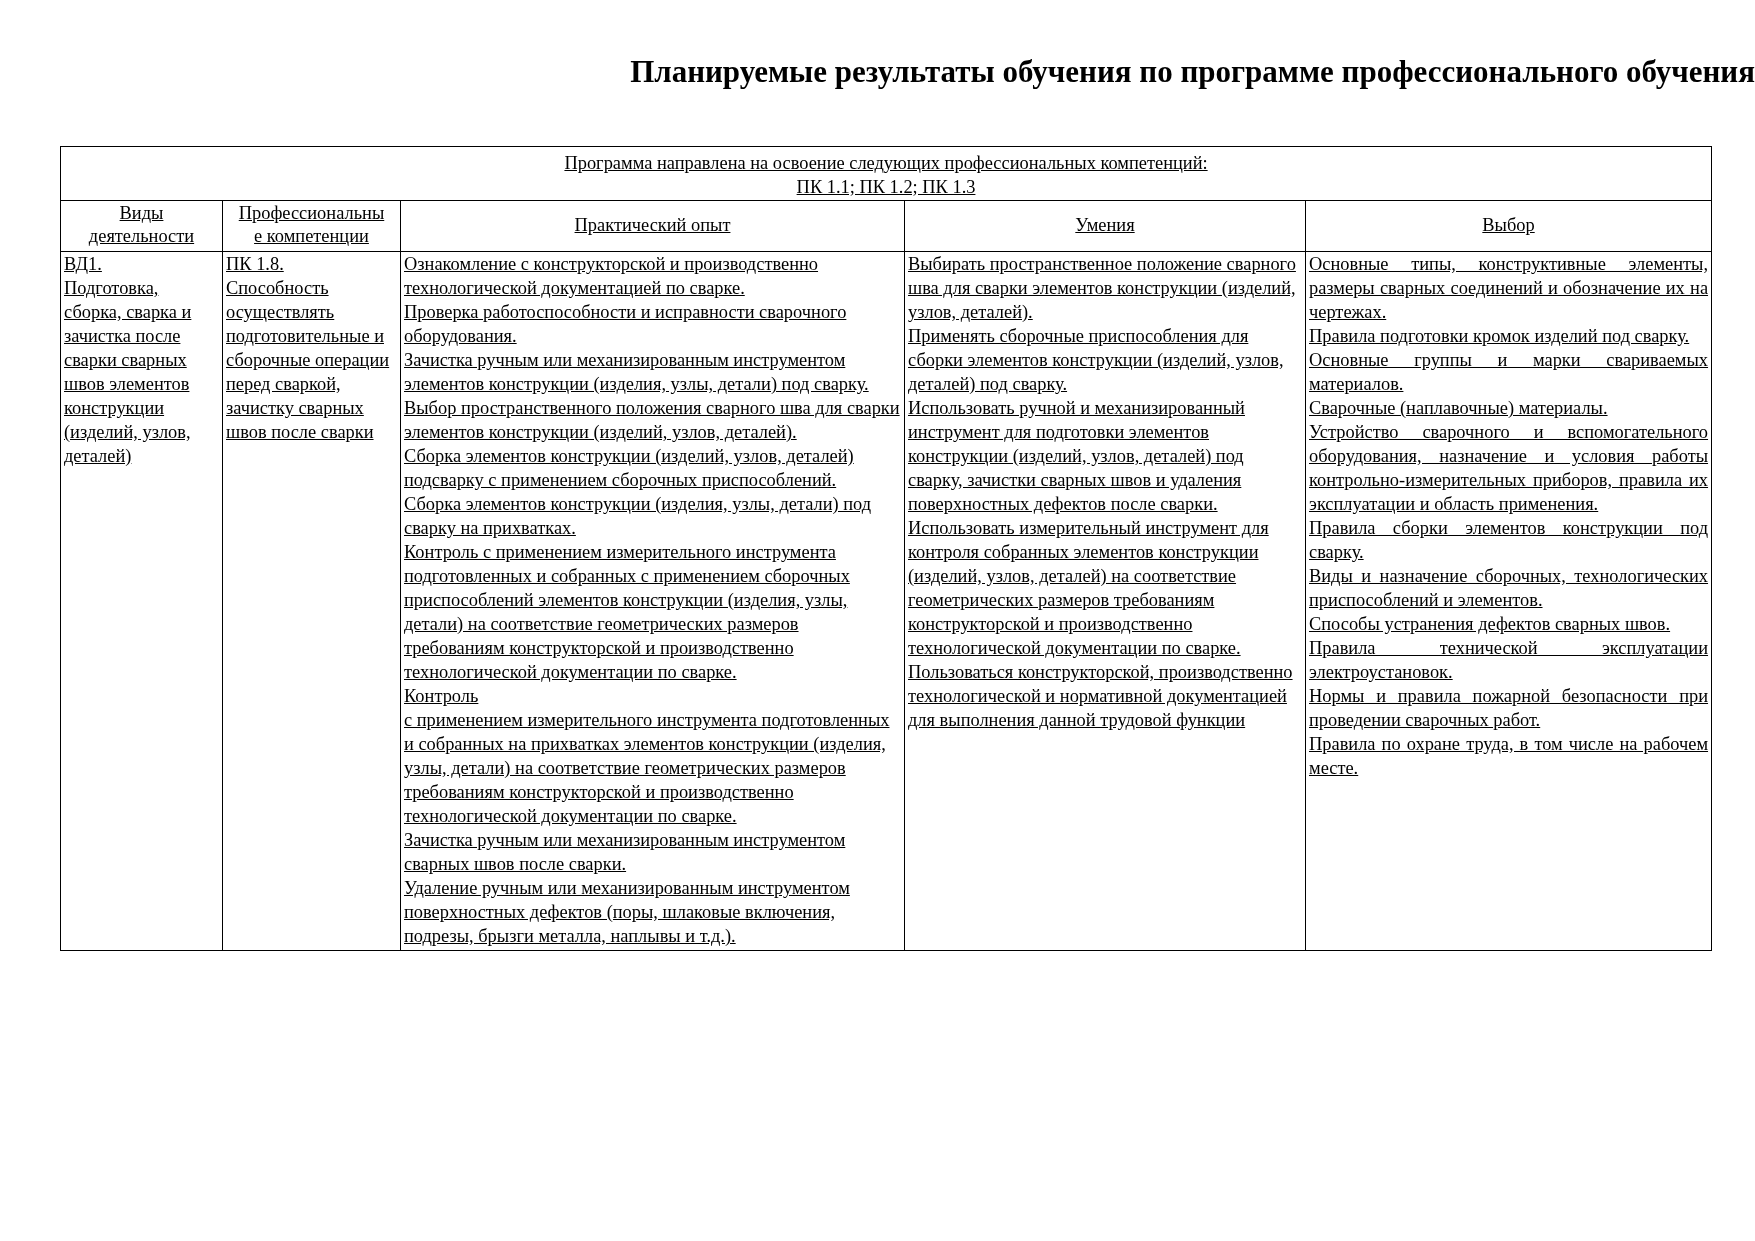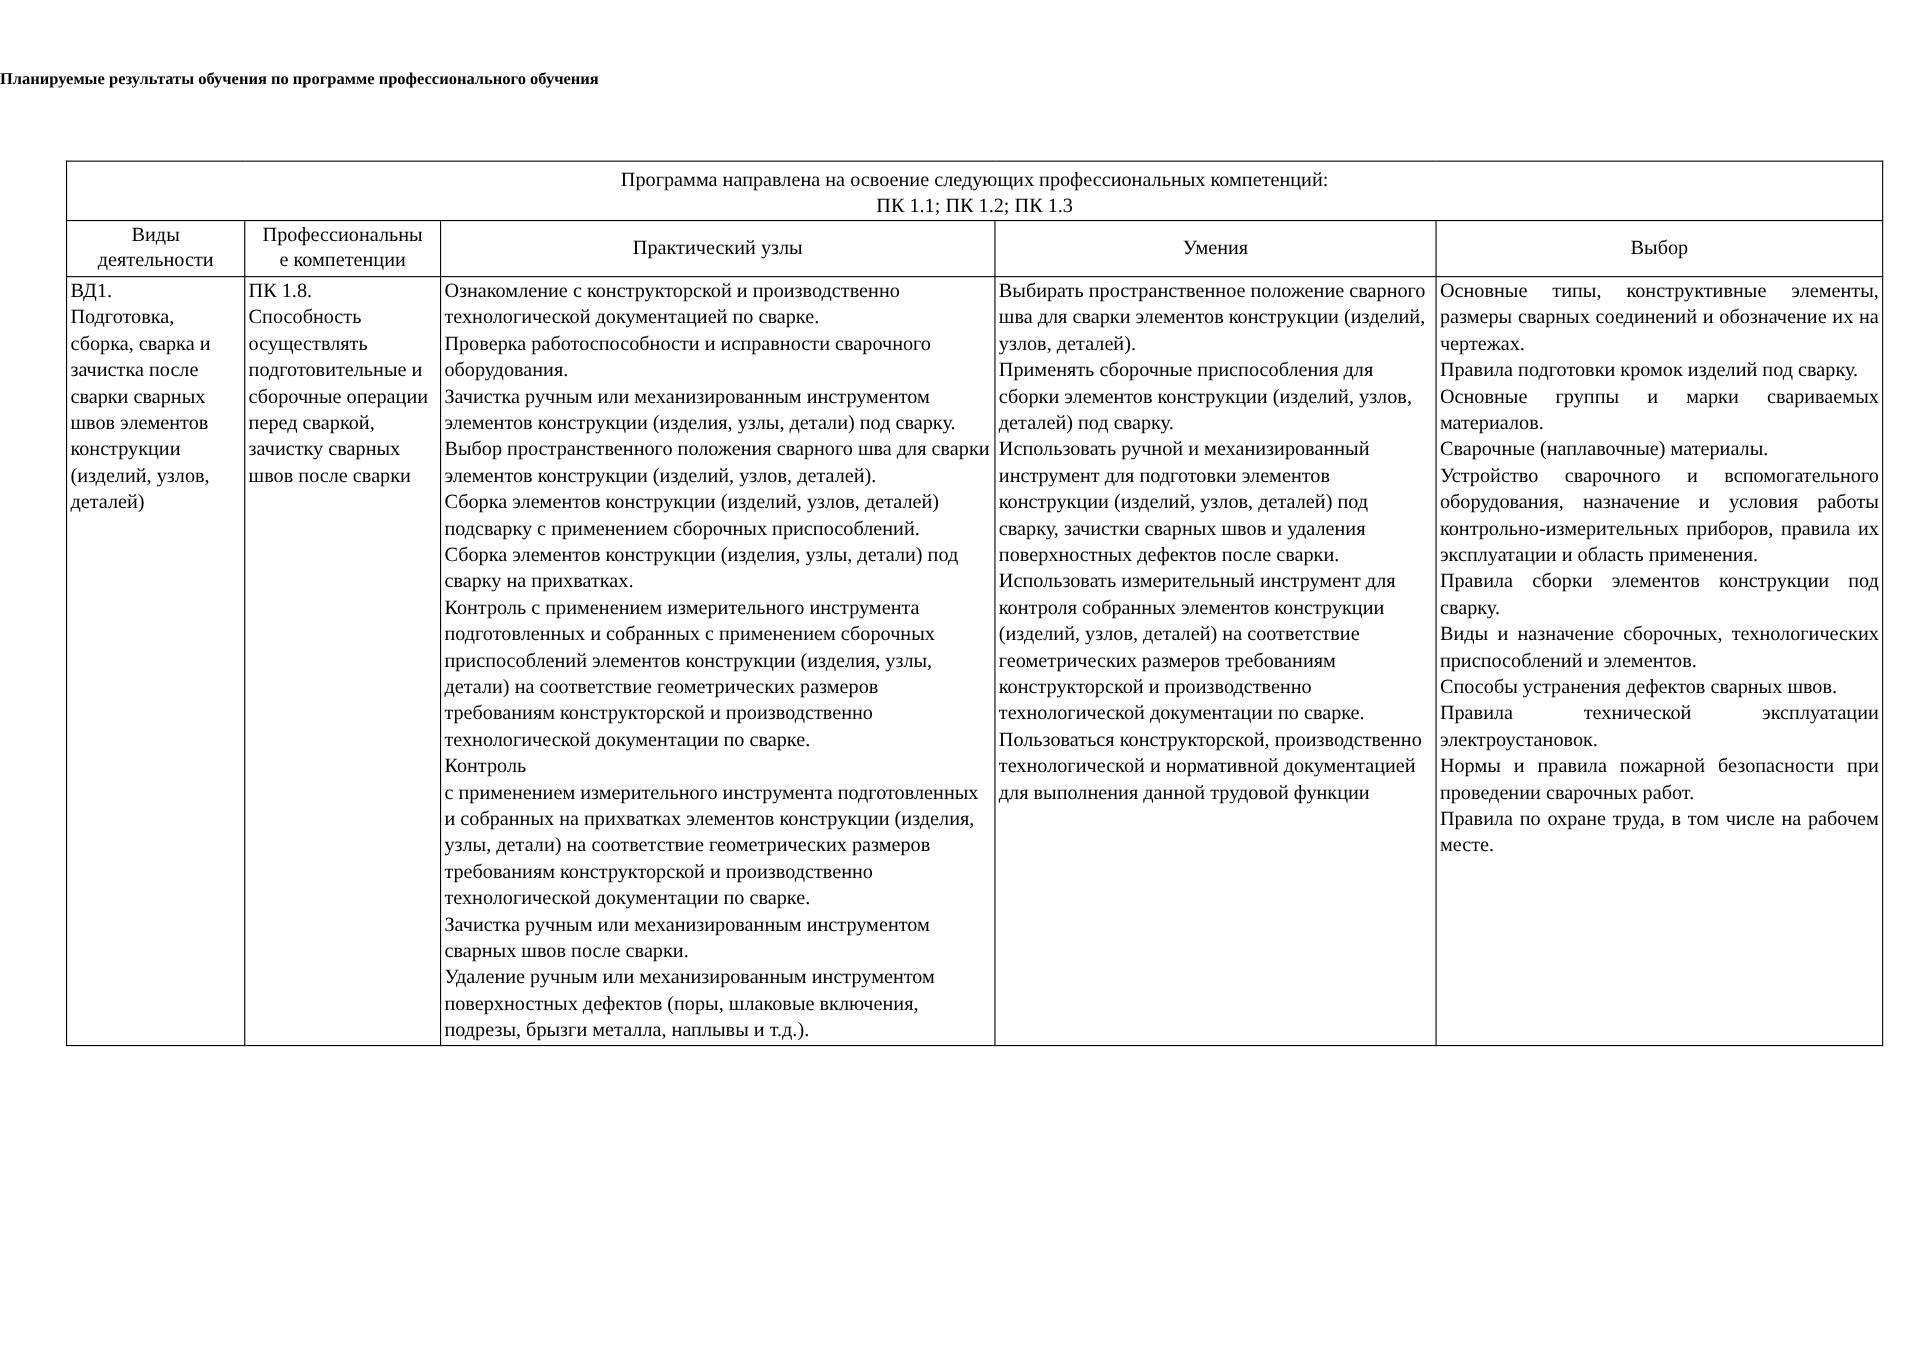--- a/index.html
+++ b/index.html
@@ -2,31 +2,32 @@
 <html><head>
 <meta charset="utf-8">
 <style>
   html, body { margin: 0; padding: 0; background: #ffffff; }
   body {
     width: 1755px; height: 1241px; position: relative; overflow: hidden;
     font-family: "Liberation Serif", "DejaVu Serif", serif;
     color: #000;
   }
   .page-title {
-    position: absolute; left: 0; right: 18px; top: 58px;
-    text-align: left; font-weight: bold; font-size: 15px; line-height: 28px;
+    position: absolute; left: 0; right: 0; top: 58px;
+    text-align: right; font-weight: bold; font-size: 31px; line-height: 28px;
   }
   table.results {
     position: absolute; left: 60px; top: 146px; width: 1651px;
     border-collapse: collapse; table-layout: fixed;
     font-size: 18.4px; line-height: 24px;
   }
   table.results td, table.results th {
     border: 1.4px solid #000; vertical-align: top; padding: 0 3px 2px 3px;
     font-weight: normal;
+    text-decoration: underline;
   }
   .intro-cell { text-align: center; padding: 4px 3px 1px 3px !important; }
   .hdr { text-align: center; vertical-align: middle !important; height: 48px; line-height: 23px; }
   .col-1 { width: 162px; }
   .col-2 { width: 178px; }
   .col-3 { width: 504px; }
   .col-4 { width: 401px; }
   .col-5 { width: 406px; }
   .para { display: block; }
   .justify .para { text-align: justify; text-align-last: left; }
@@ -54,21 +55,21 @@
   </tr>
   <tr>
     <th class="hdr">
       <span class="para">Виды</span>
       <span class="para">деятельности</span>
     </th>
     <th class="hdr">
       <span class="para">Профессиональны</span>
       <span class="para">е компетенции</span>
     </th>
-    <th class="hdr">Практический узлы</th>
+    <th class="hdr">Практический опыт</th>
     <th class="hdr">Умения</th>
     <th class="hdr">Выбор</th>
   </tr>
   <tr class="body-row">
     <td>
       <span class="para">ВД1.</span>
       <span class="para">Подготовка, сборка, сварка и зачистка после сварки сварных швов элементов конструкции (изделий, узлов, деталей)</span>
     </td>
     <td>
       <span class="para">ПК 1.8.</span>

